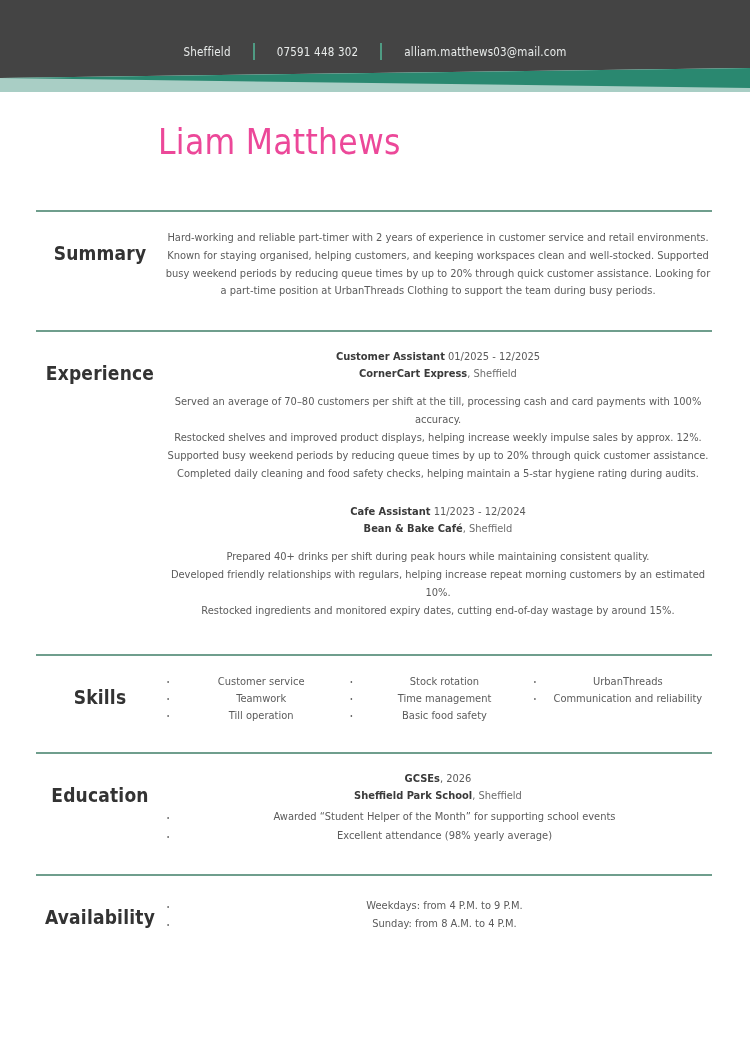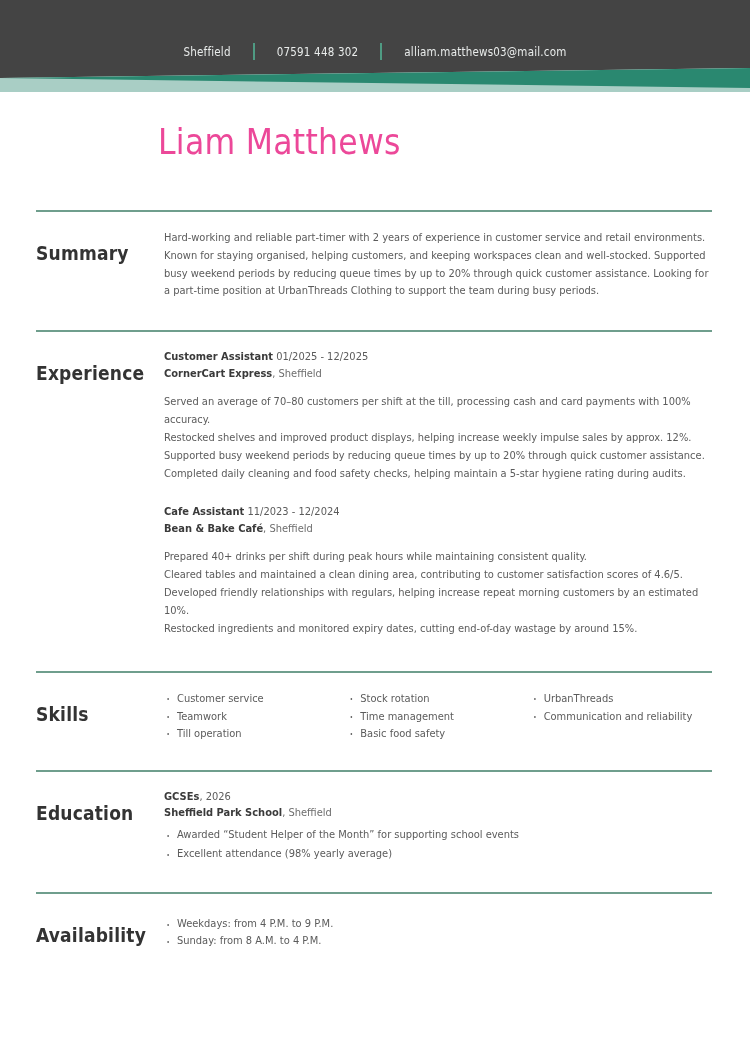--- a/index.html
+++ b/index.html
@@ -7,20 +7,21 @@
     padding: 0;
     background: #ffffff;
   }
   .page {
     position: relative;
     width: 750px;
     height: 1061px;
     background: #ffffff;
     font-family: "DejaVu Sans Condensed", "Liberation Sans Narrow", "Liberation Sans", sans-serif;
     overflow: hidden;
+    text-align: center;
   }
 
   
   .header-band {
     position: absolute;
     top: 0; left: 0;
     width: 750px;
     height: 98px;
   }
   .header-bg {
@@ -270,21 +271,20 @@
 
           <div class="job">
             <div class="job-line1">
               <span class="job-title">Cafe Assistant</span><span class="job-dates"> </span><span class="job-dates">11/2023 - 12/2024</span>
             </div>
             <div class="job-line2">
               <span class="job-company">Bean &amp; Bake Café</span><span class="job-location">, </span><span class="job-location">Sheffield</span>
             </div>
             <ul class="job-bullets">
               <li>Prepared 40+ drinks per shift during peak hours while maintaining consistent quality.</li>
-              <li>Cleared tables and maintained a clean dining area, contributing to customer satisfaction scores of 4.6/5.</li>
               <li>Developed friendly relationships with regulars, helping increase repeat morning customers by an estimated 10%.</li>
               <li>Restocked ingredients and monitored expiry dates, cutting end-of-day wastage by around 15%.</li>
             </ul>
           </div>
 
         </div>
       </div>
       <div style="height:30px"></div>
     </div>
 

